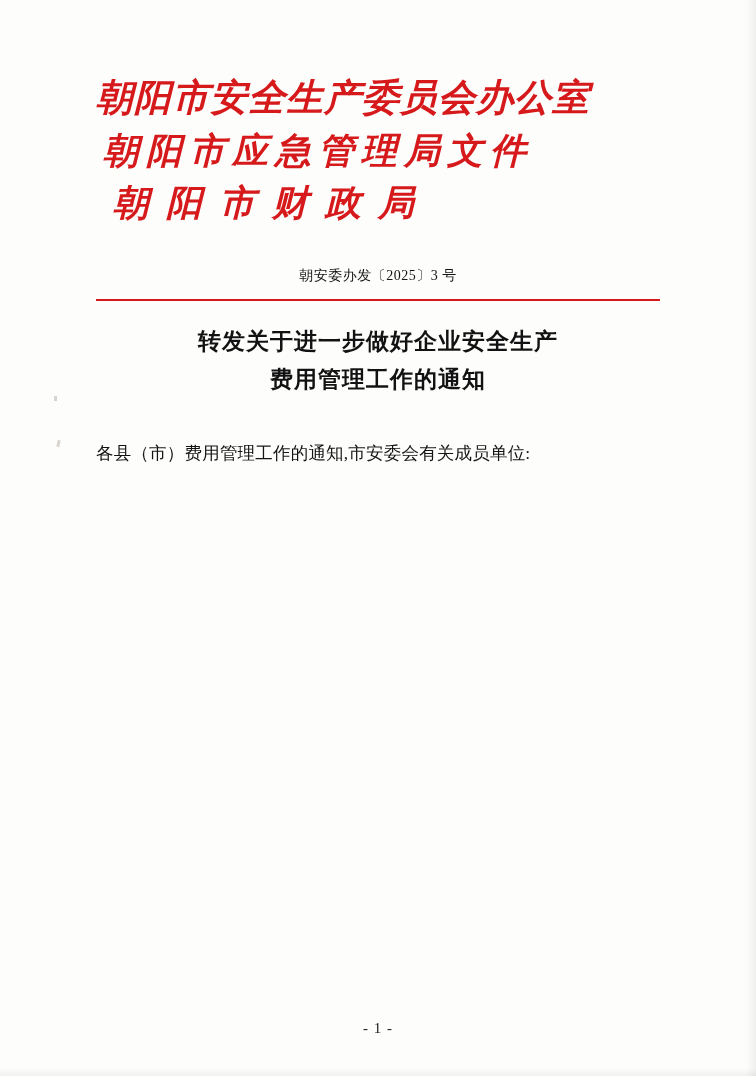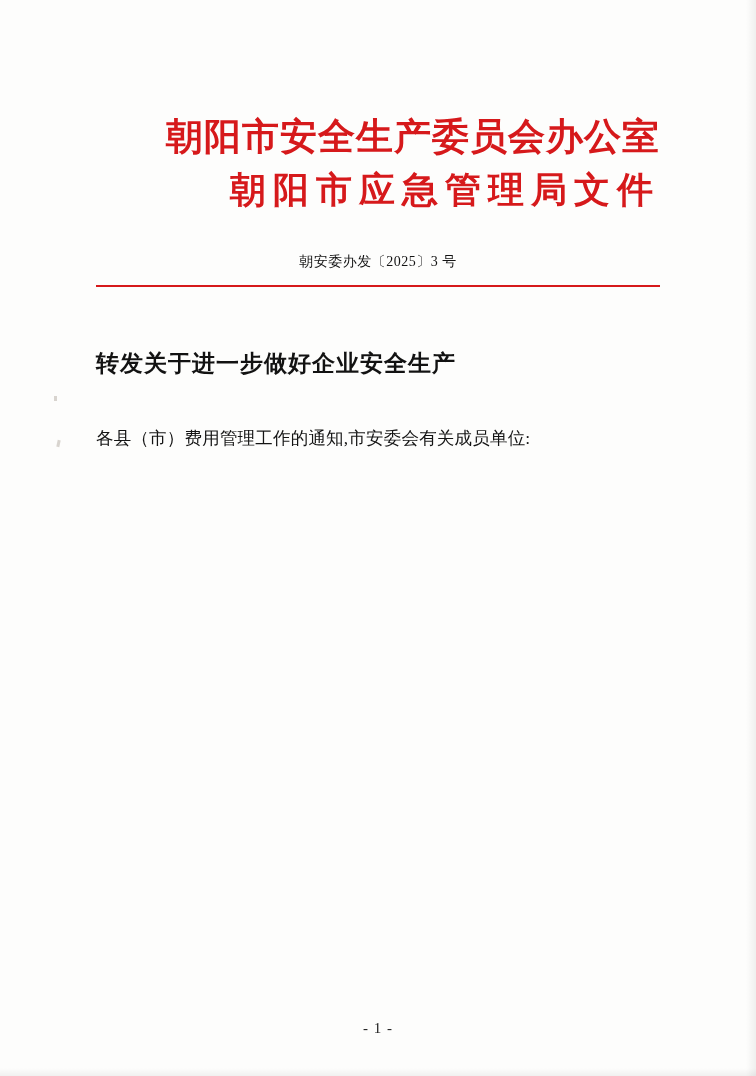--- a/index.html
+++ b/index.html
@@ -23,22 +23,23 @@
   }
   .doc-body {
     position: absolute;
     left: 96px;
     top: 0;
     width: 564px;
     height: 1076px;
   }
   
   .header-block {
-    padding-top: 115px;
-    text-align: right;
+    padding-top: 76px;
+    text-align: left;
+    font-style: italic;
   }
   .header-line {
     color: #d6191b;
     font-weight: bold;
     font-family: "Liberation Serif", "DejaVu Serif", serif;
     line-height: 1.18;
     white-space: nowrap;
   }
   .header-line-1 {
     font-size: 37px;
@@ -64,22 +65,22 @@
     letter-spacing: 0.5px;
     font-family: "Liberation Serif", "DejaVu Serif", serif;
   }
   .red-rule {
     margin-top: 14px;
     height: 2px;
     background: #d6191b;
     width: 100%;
   }
   .title-block {
-    text-align: left;
-    margin-top: 58px;
+    text-align: center;
+    margin-top: 22px;
   }
   .title-line {
     font-size: 23px;
     font-weight: bold;
     color: #121212;
     line-height: 1.65;
     letter-spacing: 1px;
   }
   .content {
     margin-top: 38px;
@@ -133,28 +134,30 @@
 <div class="page">
 
   <div class="scan-mark scan-mark-1"></div>
   <div class="scan-mark scan-mark-2"></div>
 
   <div class="doc-body">
 
     <div class="header-block">
       <div class="header-line header-line-1">朝阳市安全生产委员会办公室</div>
       <div class="header-line header-line-2">朝阳市应急管理局文件</div>
+      <div class="header-line header-line-3">朝阳市财政局</div>
     </div>
 
     <div class="doc-number">朝安委办发〔2025〕3 号</div>
 
     <div class="red-rule"></div>
 
     <div class="title-block">
       <div class="title-line">转发关于进一步做好企业安全生产</div>
+      <div class="title-line">费用管理工作的通知</div>
     </div>
 
     <div class="content">
       <p class="salutation">各县（市）费用管理工作的通知,市安委会有关成员单位:</p>
     </div>
 
   </div>
 
   <div class="page-number">- 1 -</div>
 

